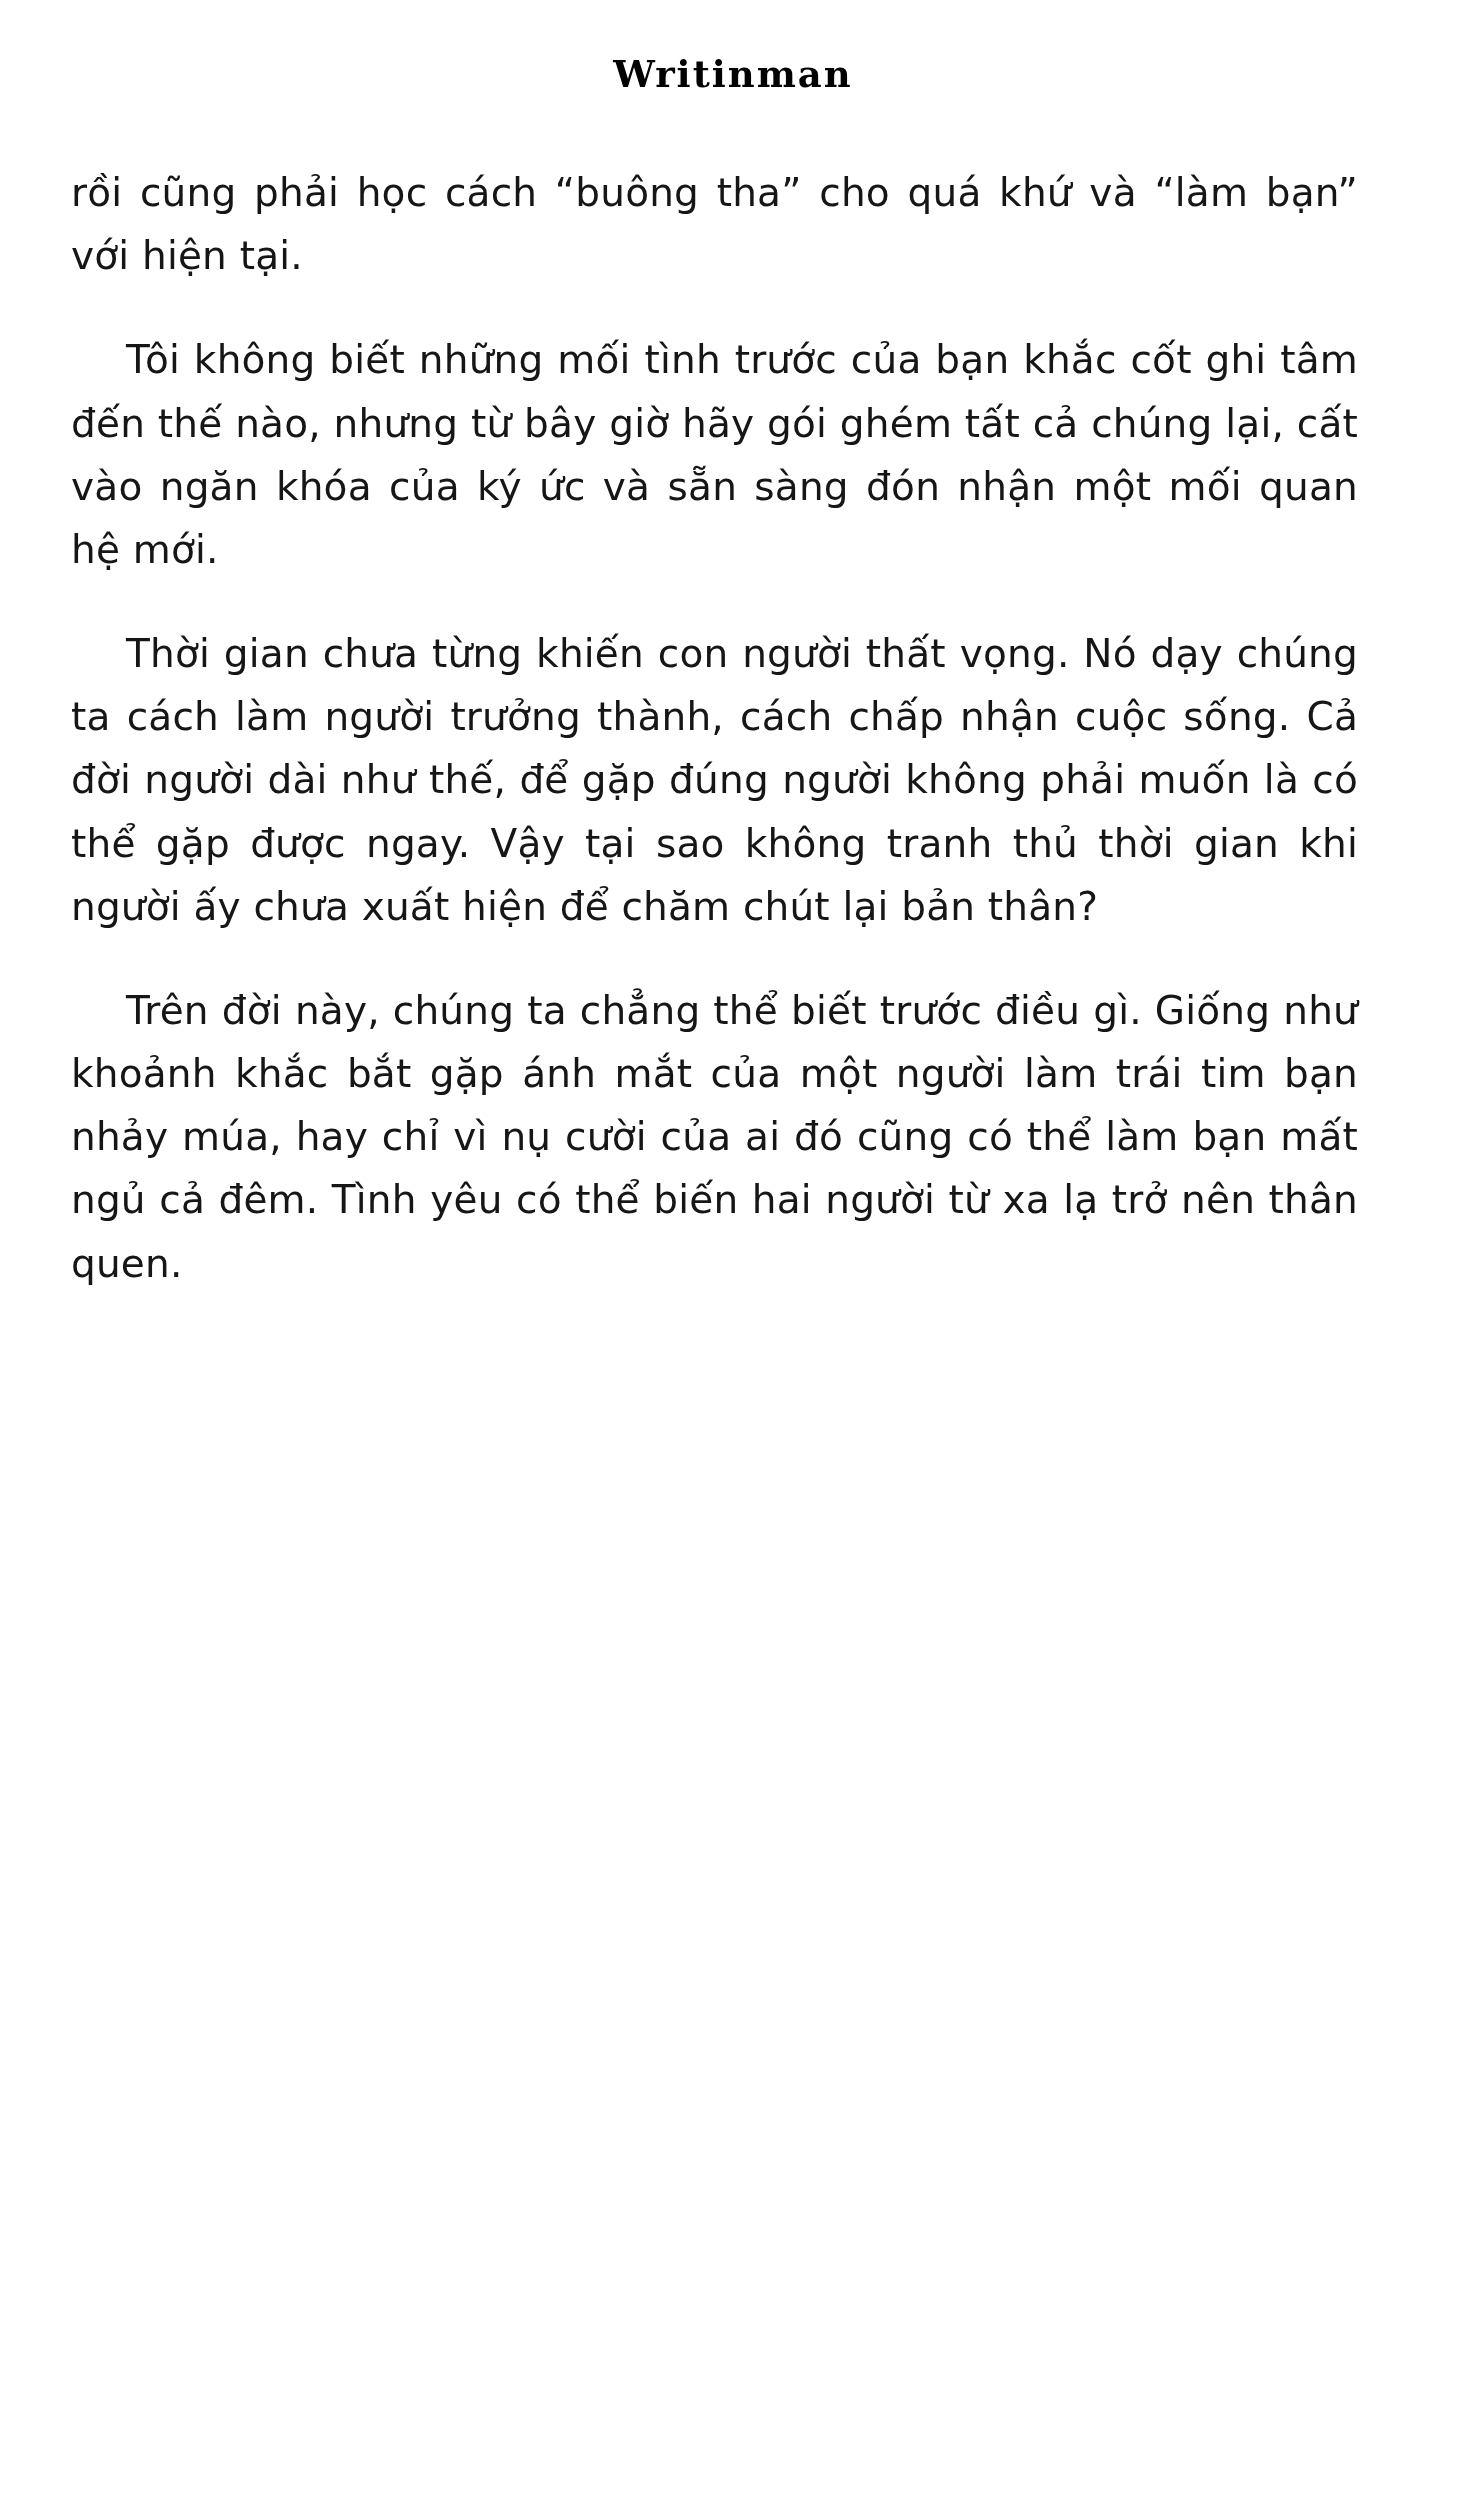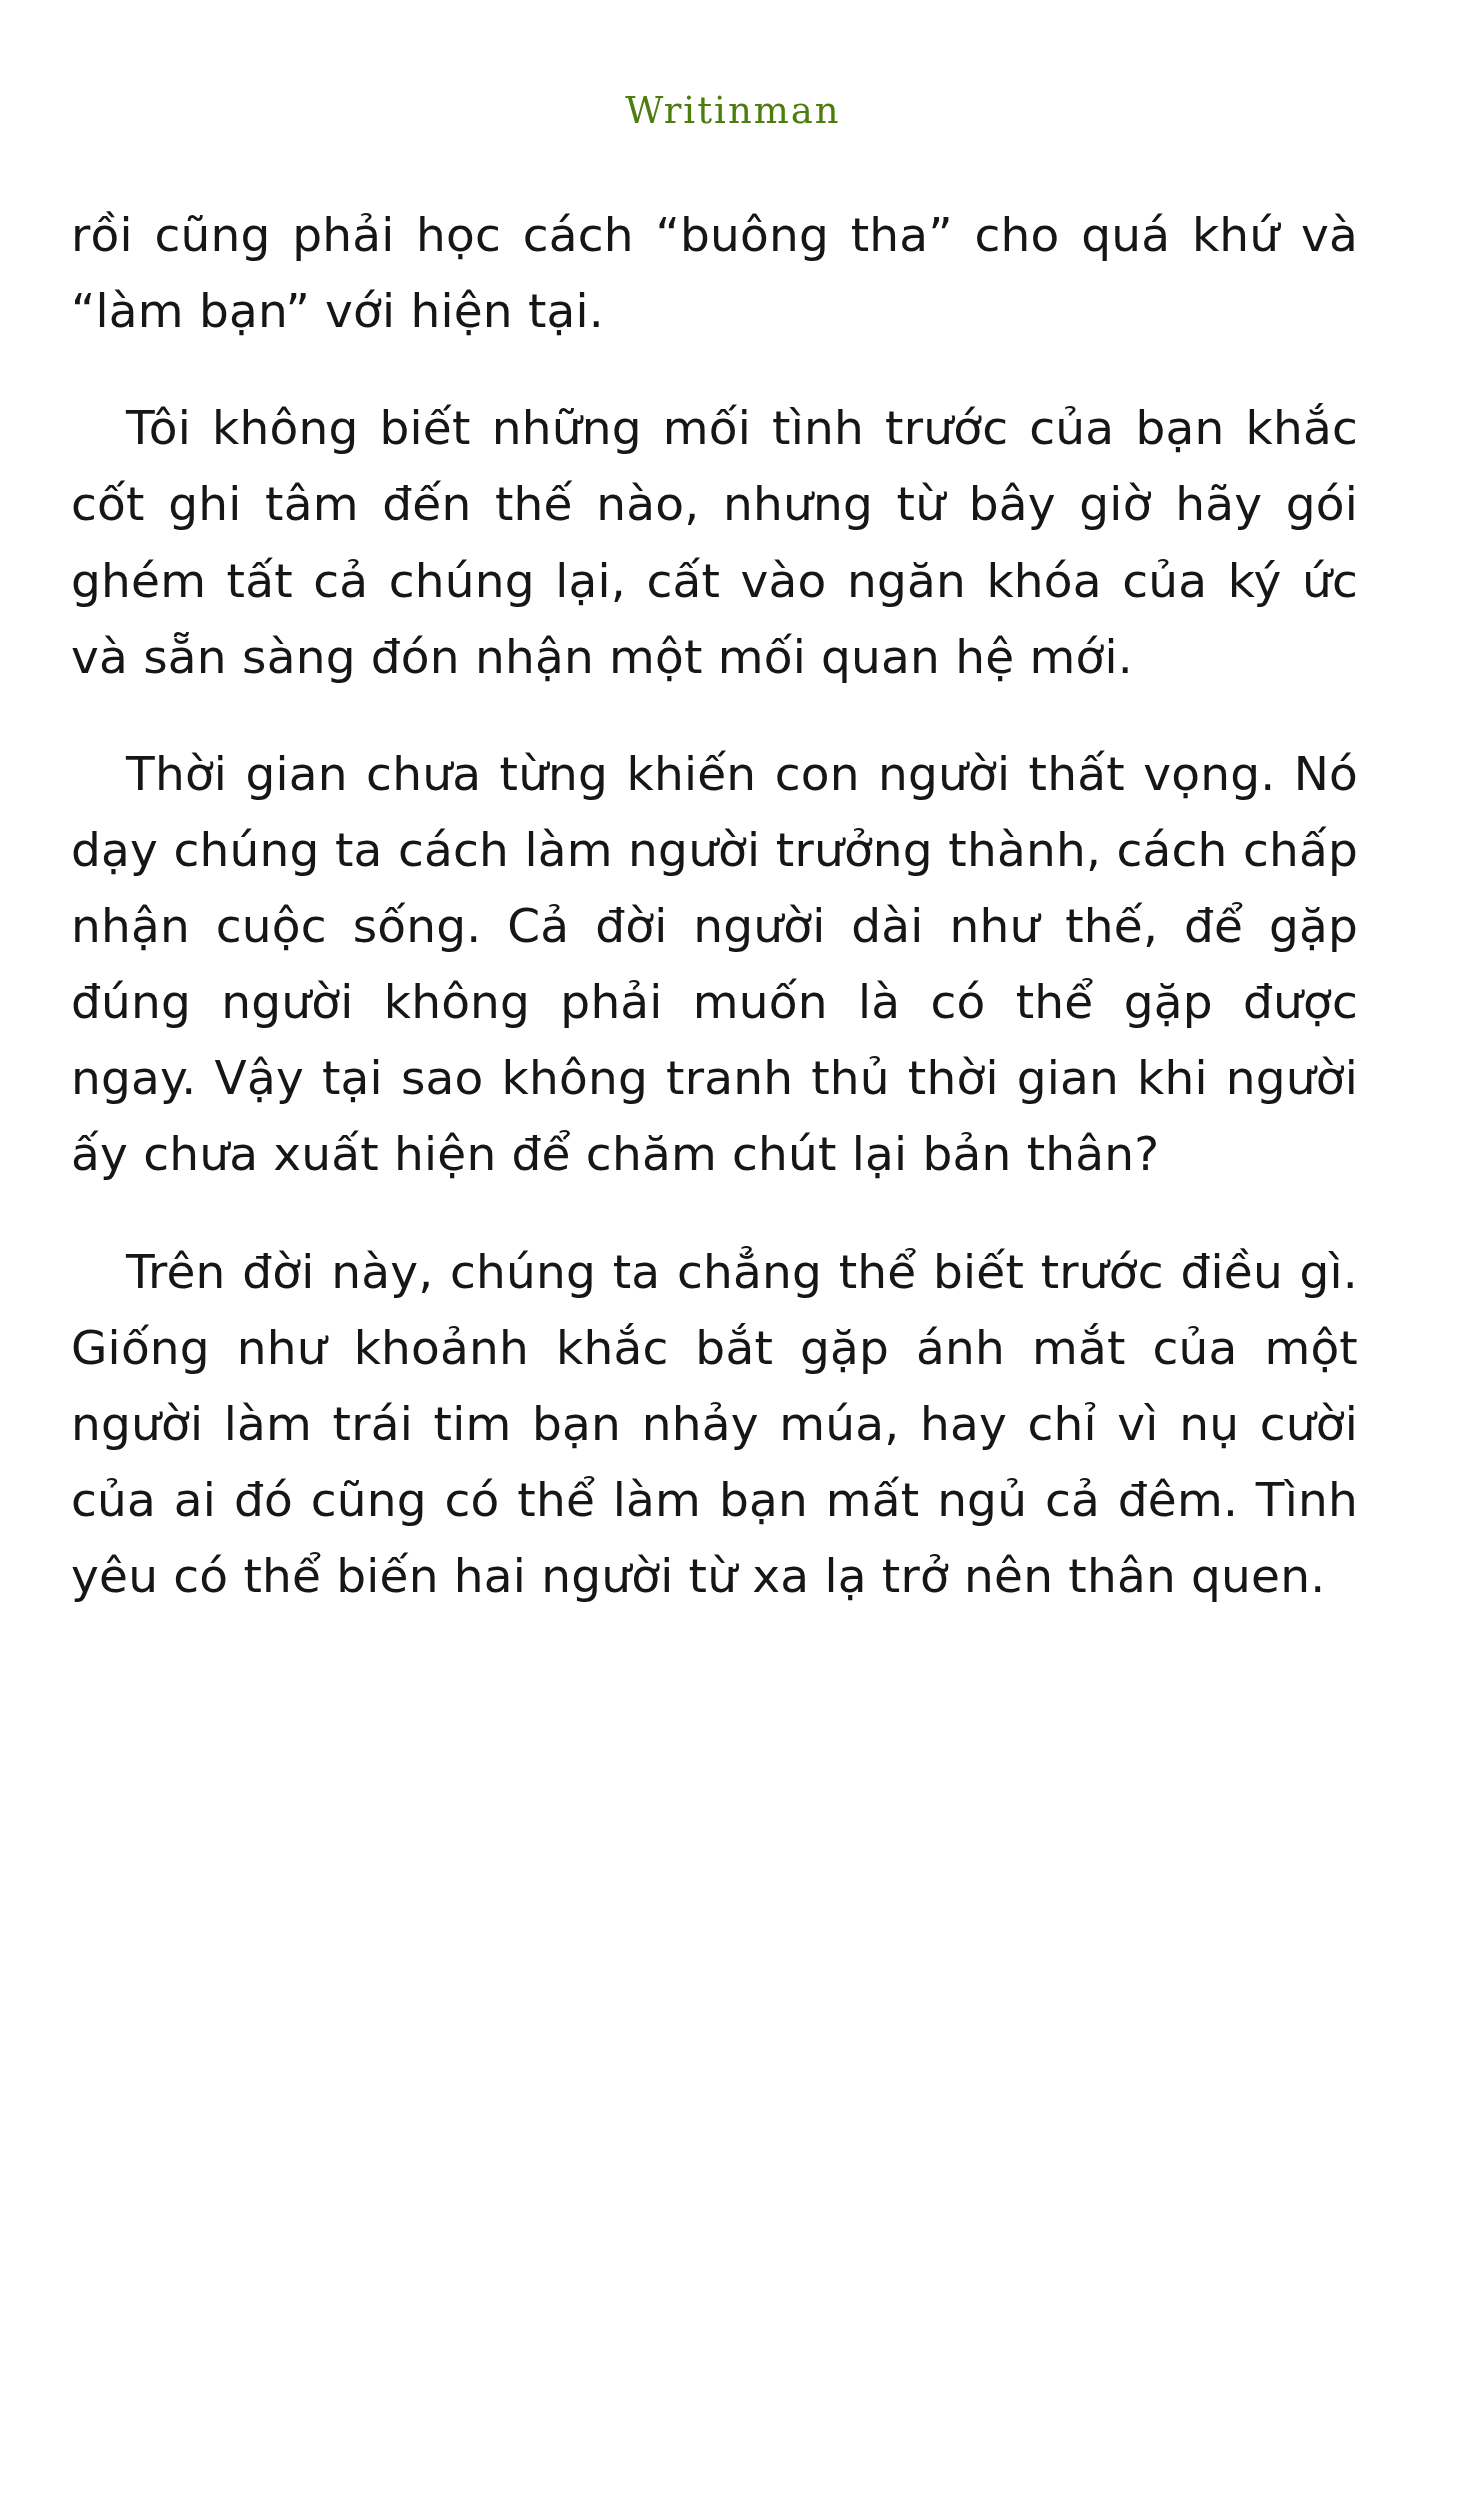--- a/index.html
+++ b/index.html
@@ -18,36 +18,36 @@
   .page {
     width: 1466px;
     height: 2510px;
     box-sizing: border-box;
     padding: 0;
     position: relative;
     background: #ffffff;
   }
   .header {
     text-align: center;
-    margin-top: 89px;
+    margin-top: 52px;
     font-family: "DejaVu Serif", serif;
     font-size: 37px;
     letter-spacing: 2px;
-    color: #4d7c0f;
-    font-weight: 400;
+    color: #000000;
+    font-weight: 700;
   }
   .body-text {
     margin-top: 65px;
     padding-left: 71px;
     padding-right: 108px;
   }
   .body-text p {
     margin: 0 0 41px 0;
     font-family: "DejaVu Sans", sans-serif;
-    font-size: 47px;
+    font-size: 39px;
     line-height: 1.62;
     color: #161616;
     text-align: justify;
     text-justify: inter-word;
     font-weight: 400;
     letter-spacing: 0.2px;
   }
   .body-text p.indent {
     text-indent: 55px;
   }

